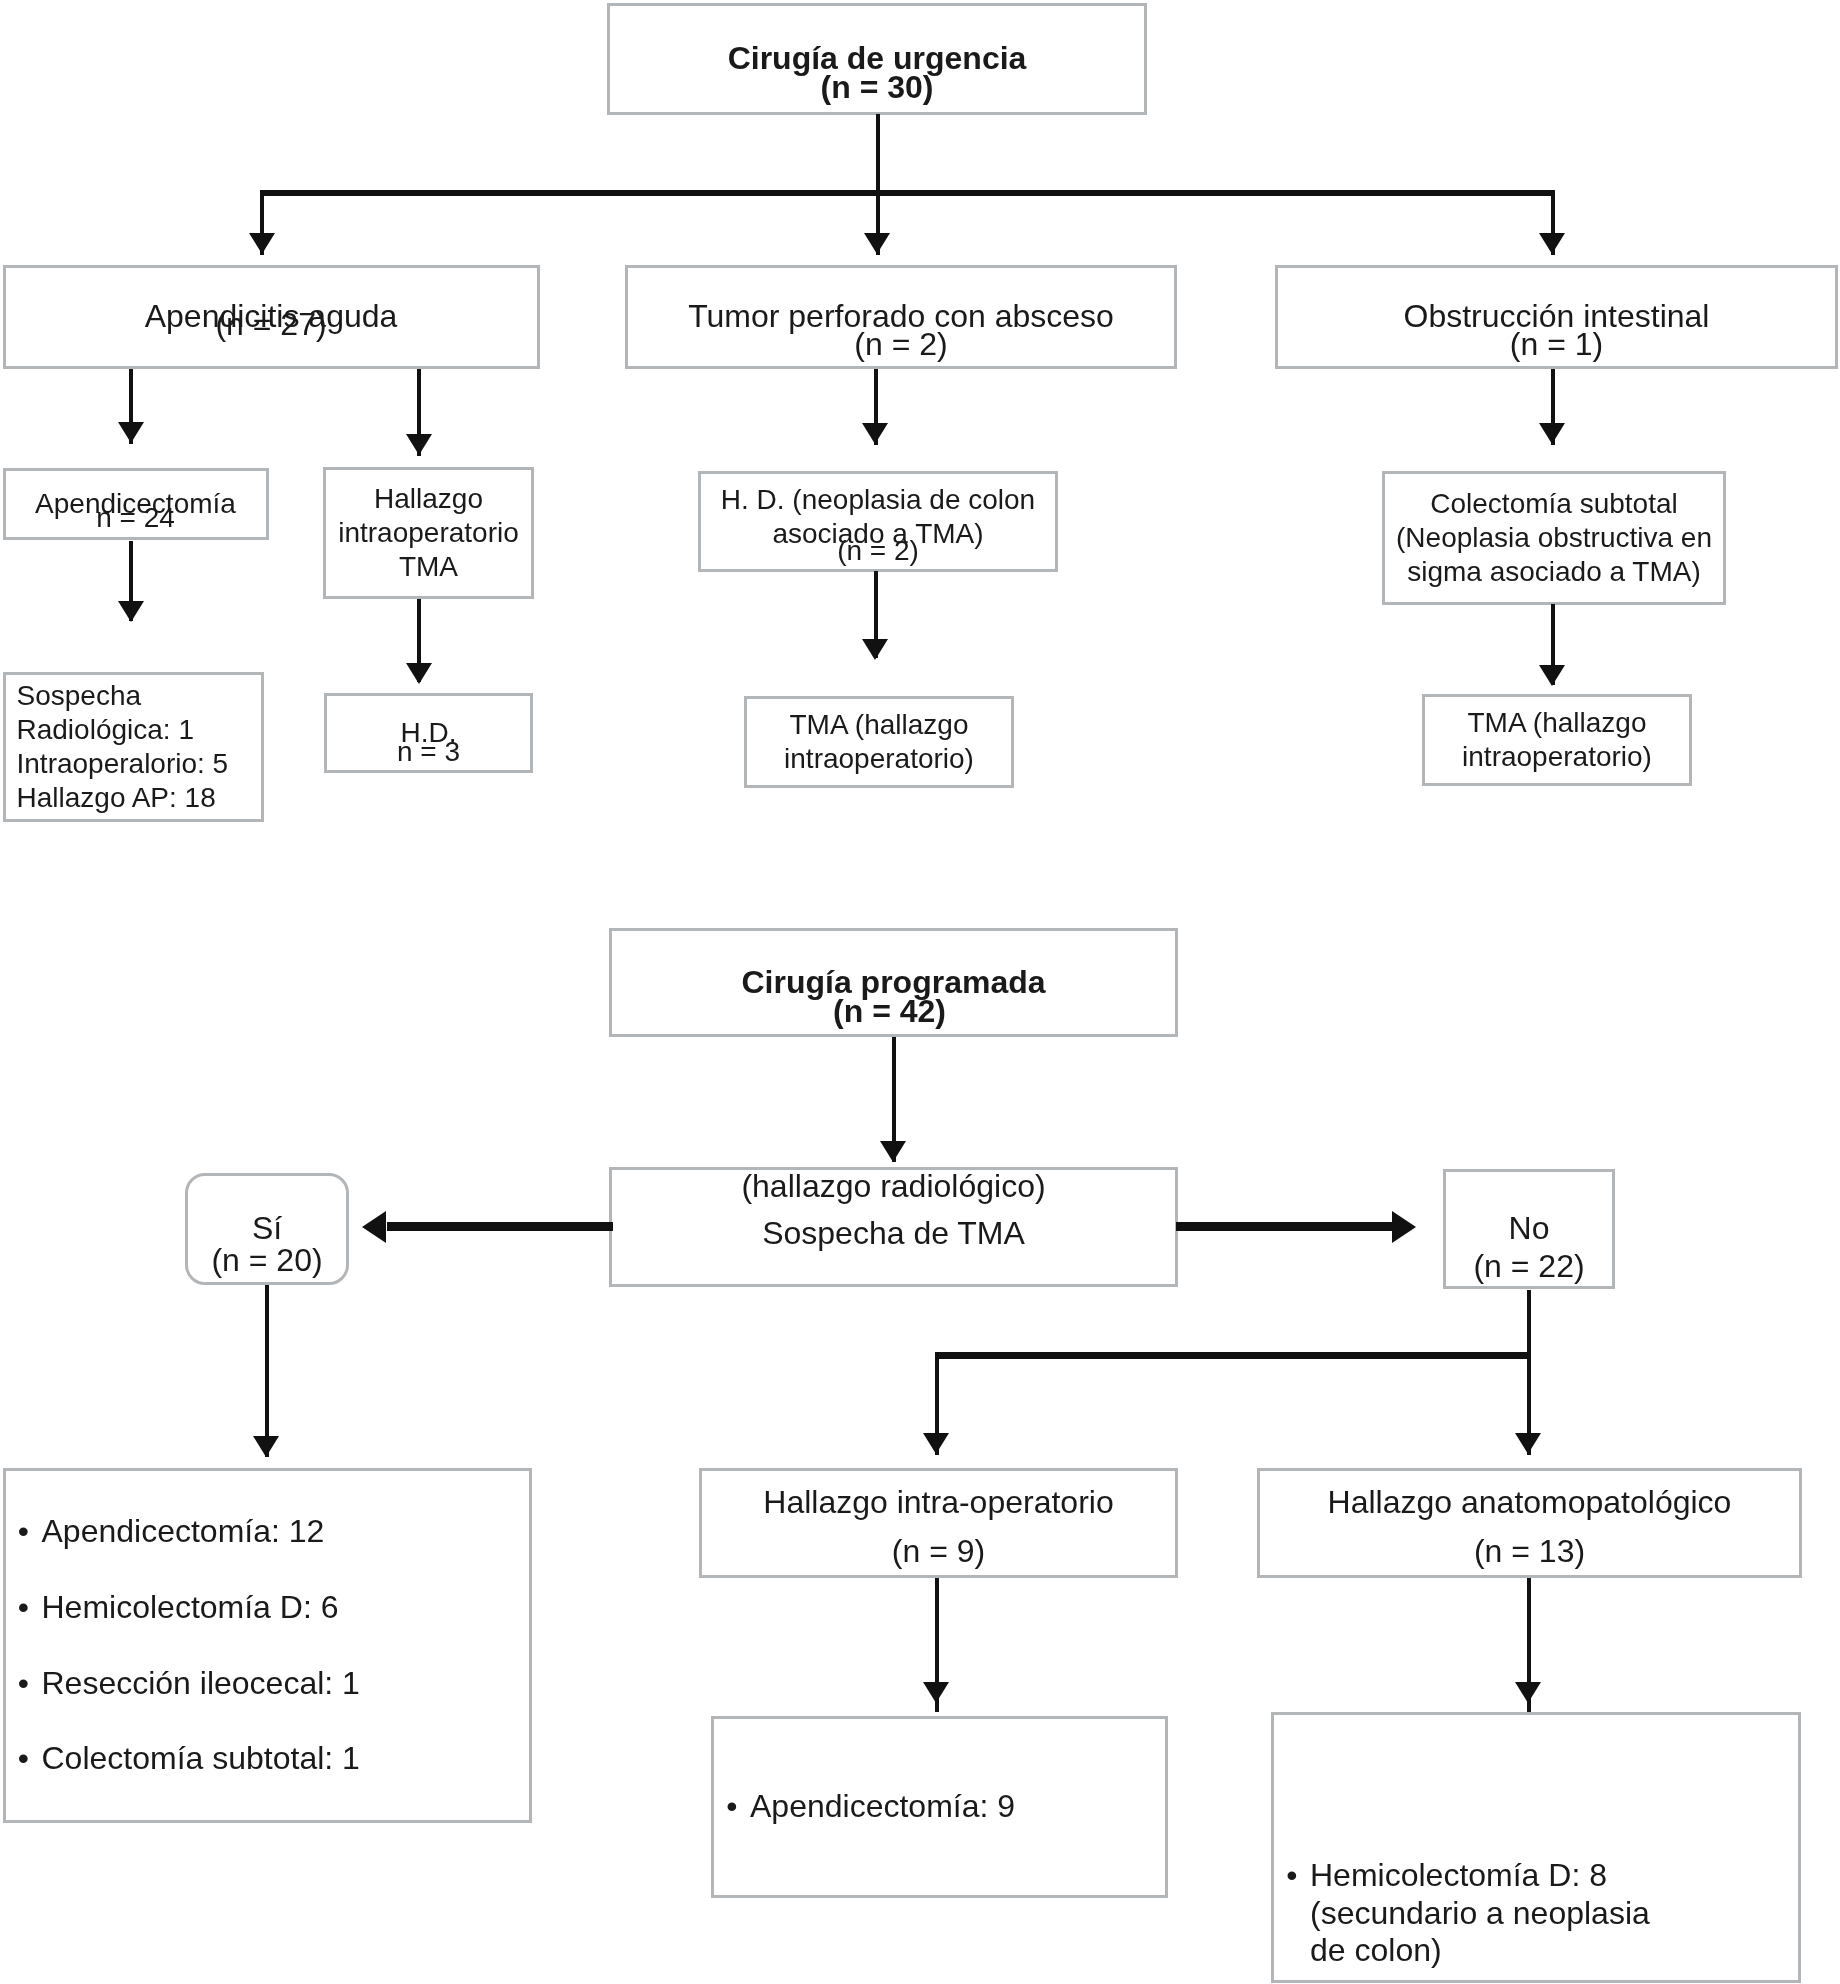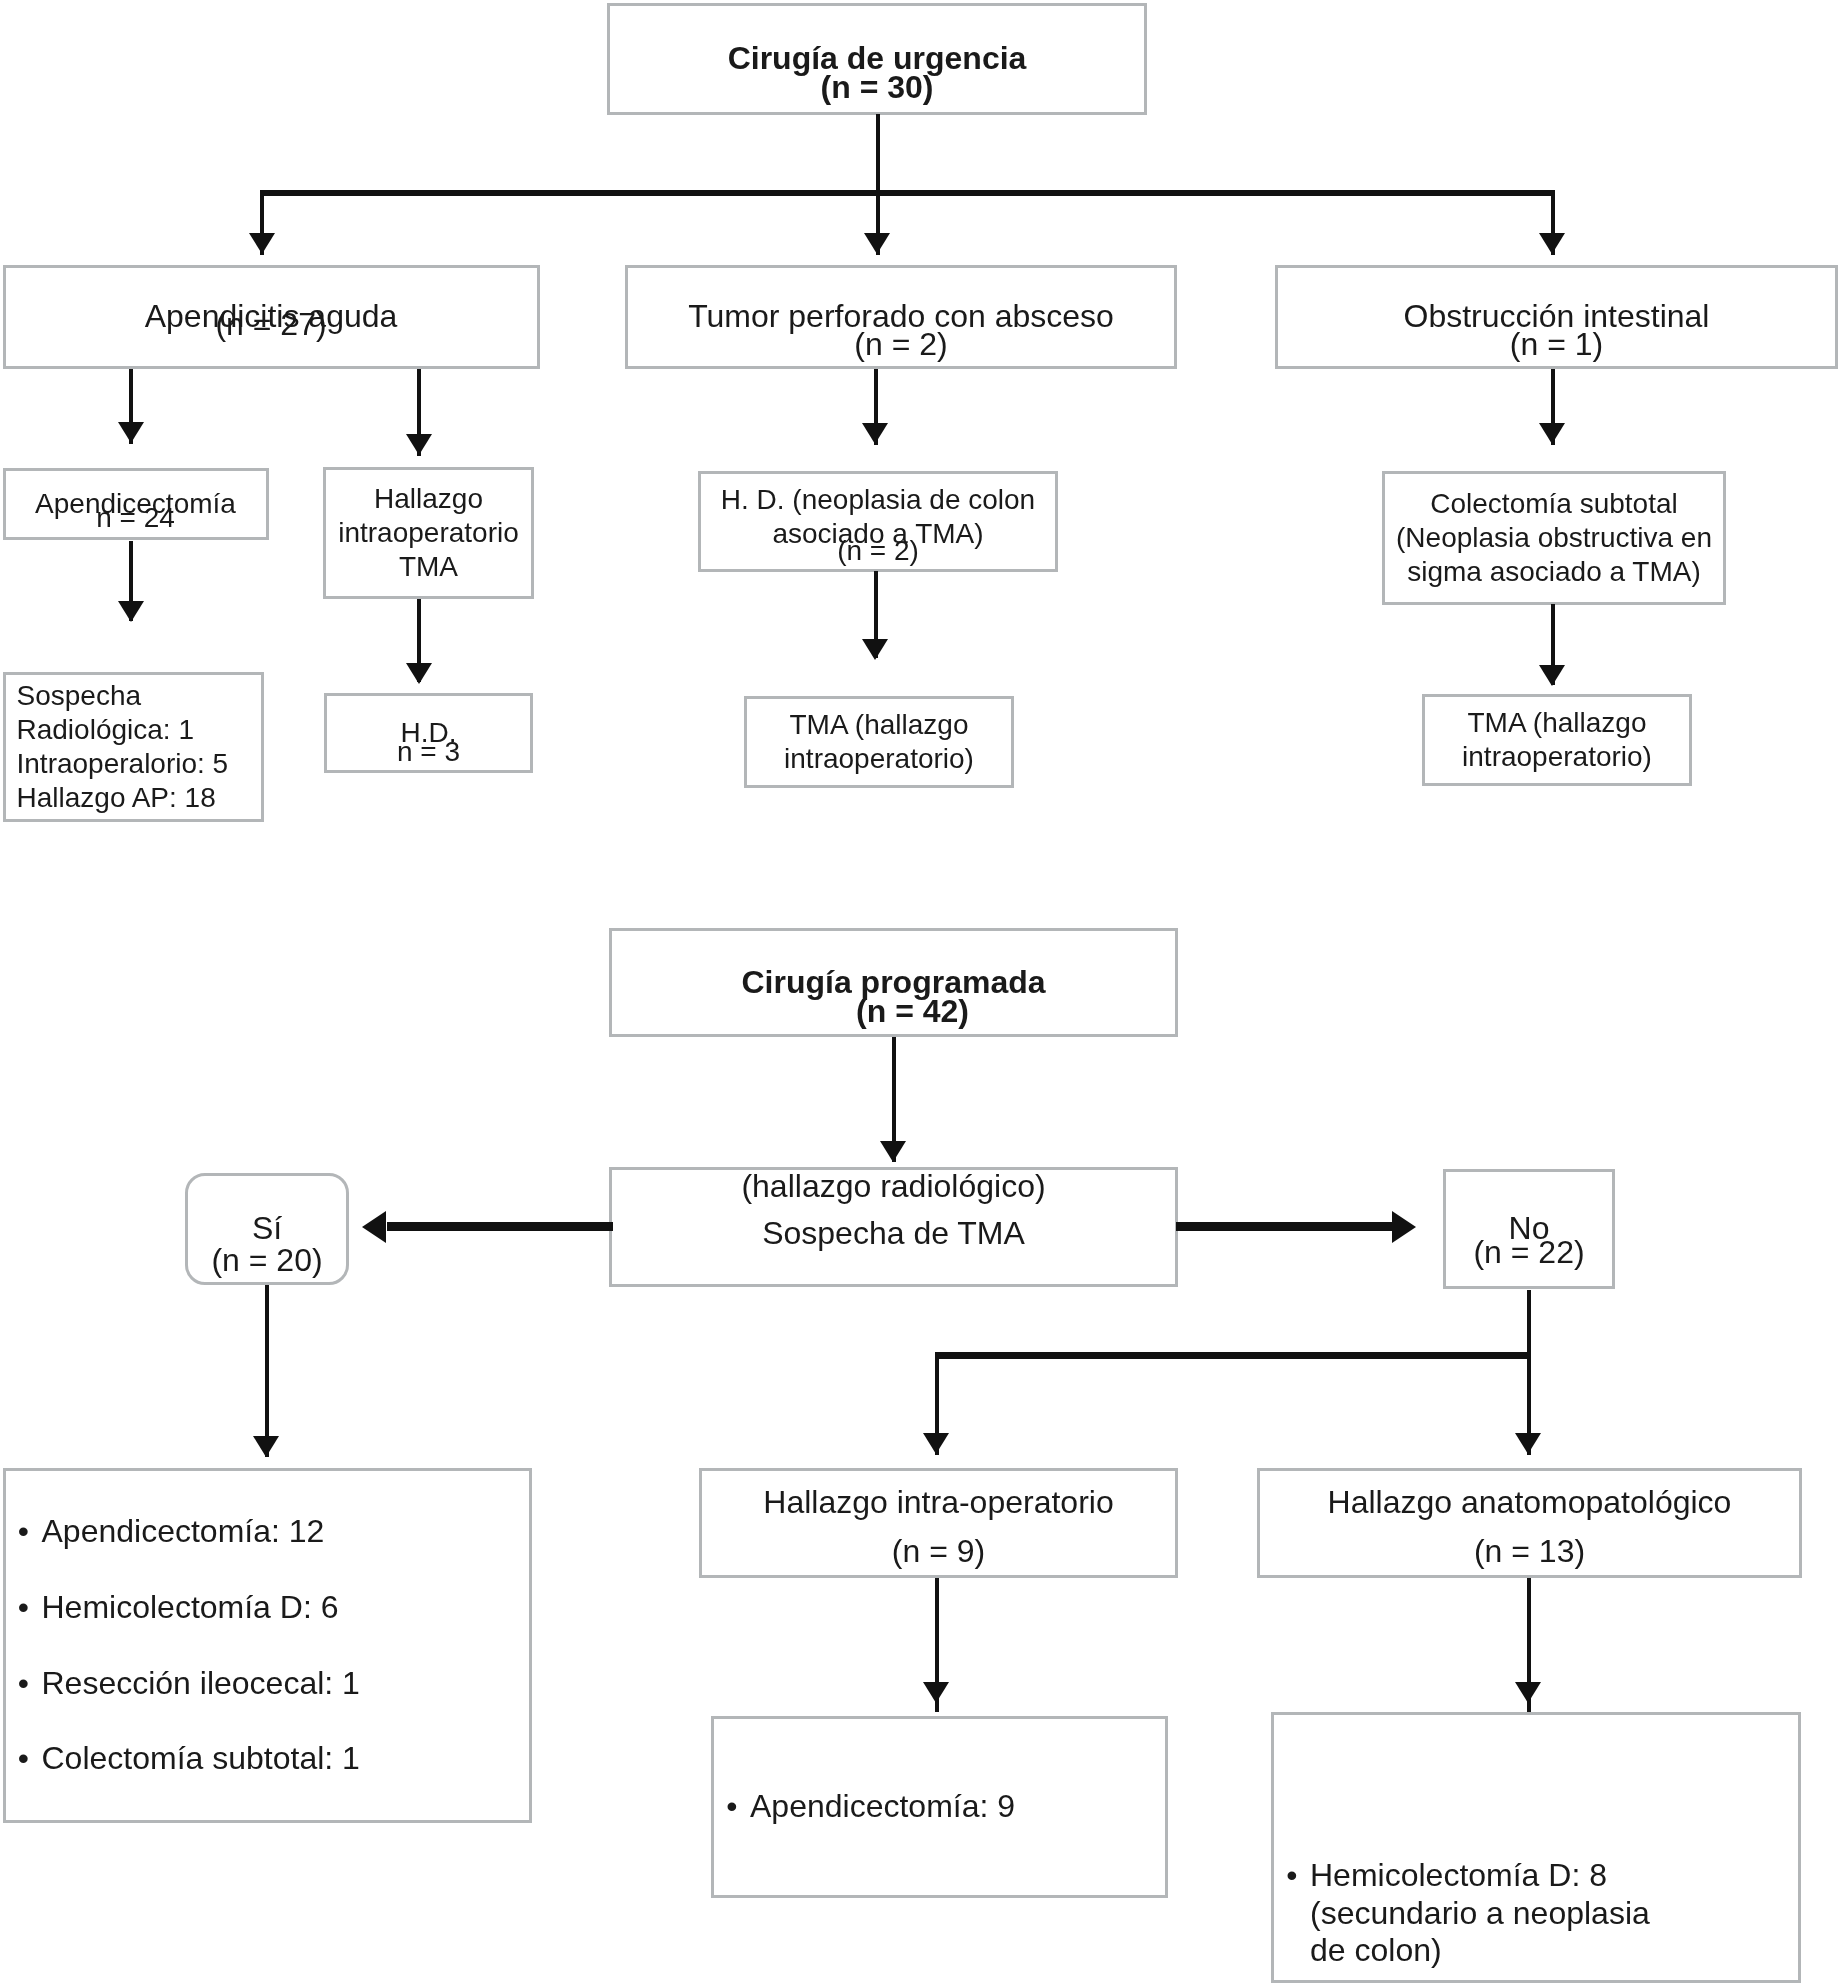--- a/index.html
+++ b/index.html
@@ -204,21 +204,21 @@
   <div class="arrow-d" style="left:1539px; top:665px;"></div>
 
   <div class="box fs46" style="left:1422px; top:694px; width:270px; height:92px;">
     <span class="txt">TMA (hallazgo
 intraoperatorio)</span>
   </div>
 
   <div class="box bold fs52" style="left:609px; top:928px; width:569px; height:109px;">
     <span class="txt">Cirugía programada</span>
   </div>
-  <div class="box bold fs52" style="left:628px; top:928px; width:569px; height:109px; border:none; background:transparent; align-items:flex-end; padding-bottom:6.1px;">
+  <div class="box bold fs52" style="left:605px; top:928px; width:569px; height:109px; border:none; background:transparent; align-items:flex-end; padding-bottom:6.1px;">
     <span class="txt">(n = 42)</span>
   </div>
 
   <div class="ln vl" style="left:892px; top:1037px; width:4.3px; height:125px;"></div>
   <div class="arrow-d" style="left:880px; top:1141px;"></div>
 
   <div class="box fs52" style="left:609px; top:1167px; width:569px; height:120px; align-items:center; padding-top:13.5px;">
     <span class="txt">Sospecha de TMA</span>
   </div>
   <div class="box fs52" style="left:609px; top:1167px; width:569px; height:120px; border:none; background:transparent; align-items:flex-start; padding-bottom:21px;">
@@ -234,21 +234,21 @@
   <div class="box fs52" style="left:185px; top:1173px; width:164px; height:112px; border:none; background:transparent; align-items:flex-end; padding-bottom:4.9px;">
     <span class="txt">(n = 20)</span>
   </div>
 
   <div class="ln hl" style="left:1176px; top:1222px; width:216px; height:8.6px;"></div>
   <div class="arrow-r" style="left:1392px; top:1211px;"></div>
 
   <div class="box fs52" style="left:1443px; top:1169px; width:172px; height:120px;">
     <span class="txt">No</span>
   </div>
-  <div class="box fs52" style="left:1443px; top:1169px; width:172px; height:120px; border:none; background:transparent; align-items:flex-end; padding-bottom:17px;">
+  <div class="box fs52" style="left:1443px; top:1169px; width:172px; height:120px; border:none; background:transparent; align-items:flex-end; padding-bottom:3px;">
     <span class="txt">(n = 22)</span>
   </div>
 
   <div class="ln vl" style="left:265px; top:1285px; width:4.3px; height:172px;"></div>
   <div class="arrow-d" style="left:253px; top:1436px;"></div>
 
   <div class="bullets spaced fs52" style="left:2.5px; top:1468px; width:529px; height:355px; padding:18.4px 0;">
     <ul>
       <li>Apendicectomía: 12</li>
       <li>Hemicolectomía D: 6</li>

